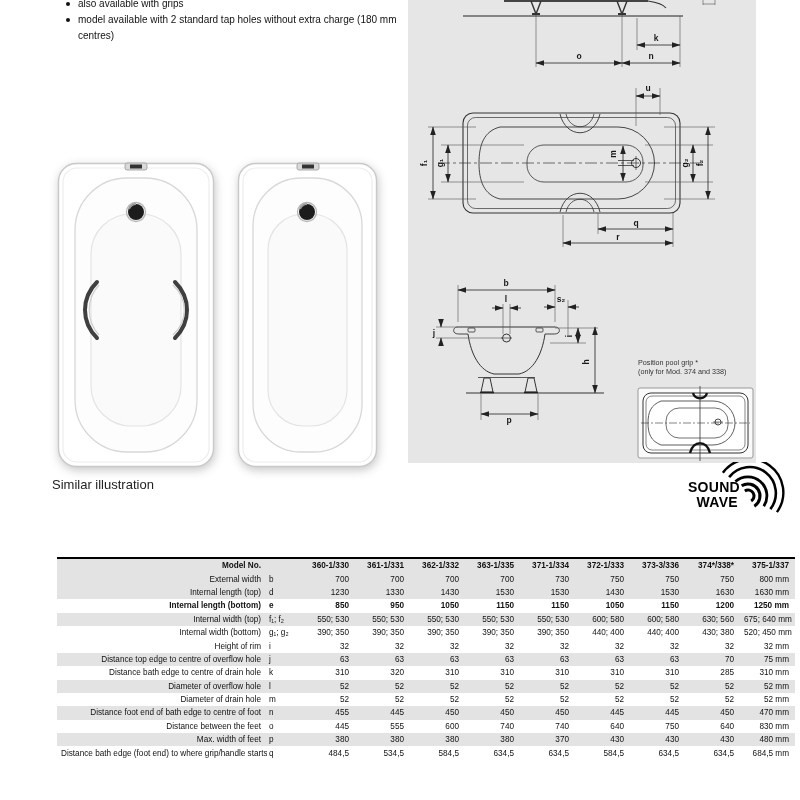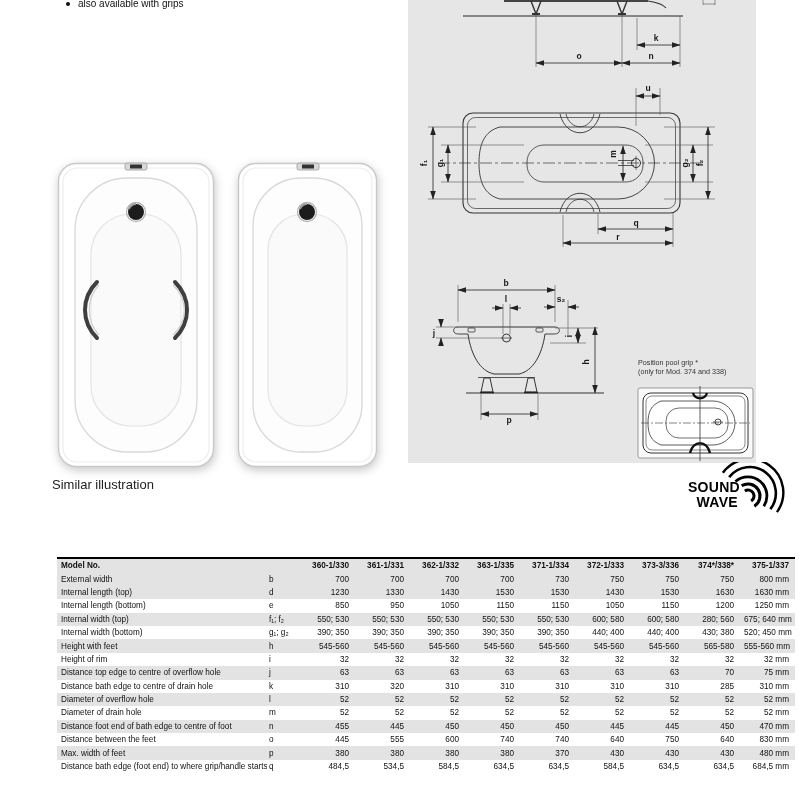--- a/index.html
+++ b/index.html
@@ -20,34 +20,38 @@
   .dim{stroke:#222;stroke-width:.8;fill:none}
   .dimtxt{font:600 8.5px "Liberation Sans",sans-serif;fill:#1a1a1a}
   .smalltxt{font:7.2px "Liberation Sans",sans-serif;fill:#333}
   
   .sw{left:660px;top:462px}
   .swtxt{font:700 14px "Liberation Sans",sans-serif;fill:#000;letter-spacing:.3px}
   
   table.spec{position:absolute;left:57px;top:557px;width:738px;border-collapse:collapse;
     table-layout:fixed;font-size:8.2px;color:#111}
   table.spec td{height:13.4px;padding:0 6px 0 4px;white-space:nowrap;overflow:hidden;vertical-align:middle}
-  table.spec .lab{text-align:left}
+  table.spec .lab{text-align:right}
   table.spec .let{text-align:left;padding-left:2px}
   table.spec .val{text-align:right}
   table.spec tr.shaded td{background:#e3e3e3}
   table.spec tr.head td{background:#e3e3e3;font-weight:bold;border-top:2px solid #000}
-  table.spec tr.boldrow td{font-weight:normal}
+  table.spec tr.boldrow td{font-weight:bold}
 </style>
 </head>
 <body>
 
 <div class="abs bullet-list">
   <div class="bullet">
     <span class="dot"></span>
     <span>also available with grips</span>
+  </div>
+  <div class="bullet">
+    <span class="dot"></span>
+    <span>model available with 2 standard tap holes without extra charge (180 mm centres)</span>
   </div>
 </div>
 
 <svg class="abs tub" style="left:57px;top:162px" width="158" height="306" viewBox="0 0 158 306">
   <rect x="1.5" y="1.5" width="155" height="303" rx="18" fill="#ffffff" stroke="#c9c9c9" stroke-width="1.4"></rect>
   <rect x="6" y="6" width="146" height="294" rx="14" fill="none" stroke="#ededed" stroke-width="1.2"></rect>
   <rect x="18" y="16" width="122" height="274" rx="52" fill="#fdfdfd" stroke="#d8d8d8" stroke-width="1.3"></rect>
   <rect x="34" y="52" width="90" height="212" rx="40" fill="#fafafa" stroke="#e4e4e4" stroke-width="1.2"></rect>
   <g>
     <rect x="68" y="1" width="22" height="7" rx="2" fill="#d9d9d9" stroke="#9a9a9a" stroke-width="0.8"></rect>
@@ -297,49 +301,36 @@
       <tr class="shaded">
         <td class="lab">Internal width (top)</td>
         <td class="let">f₁; f₂</td>
         <td class="val">550; 530</td>
         <td class="val">550; 530</td>
         <td class="val">550; 530</td>
         <td class="val">550; 530</td>
         <td class="val">550; 530</td>
         <td class="val">600; 580</td>
         <td class="val">600; 580</td>
-        <td class="val">280; 560</td>
+        <td class="val">630; 560</td>
         <td class="val">675; 640 mm</td>
       </tr>
       <tr class="">
         <td class="lab">Internal width (bottom)</td>
         <td class="let">g₁; g₂</td>
         <td class="val">390; 350</td>
         <td class="val">390; 350</td>
         <td class="val">390; 350</td>
         <td class="val">390; 350</td>
         <td class="val">390; 350</td>
         <td class="val">440; 400</td>
         <td class="val">440; 400</td>
         <td class="val">430; 380</td>
         <td class="val">520; 450 mm</td>
       </tr>
-      <tr class="shaded">
-        <td class="lab">Height with feet</td>
-        <td class="let">h</td>
-        <td class="val">545-560</td>
-        <td class="val">545-560</td>
-        <td class="val">545-560</td>
-        <td class="val">545-560</td>
-        <td class="val">545-560</td>
-        <td class="val">545-560</td>
-        <td class="val">545-560</td>
-        <td class="val">565-580</td>
-        <td class="val">555-560 mm</td>
-      </tr>
       <tr class="">
         <td class="lab">Height of rim</td>
         <td class="let">i</td>
         <td class="val">32</td>
         <td class="val">32</td>
         <td class="val">32</td>
         <td class="val">32</td>
         <td class="val">32</td>
         <td class="val">32</td>
         <td class="val">32</td>

